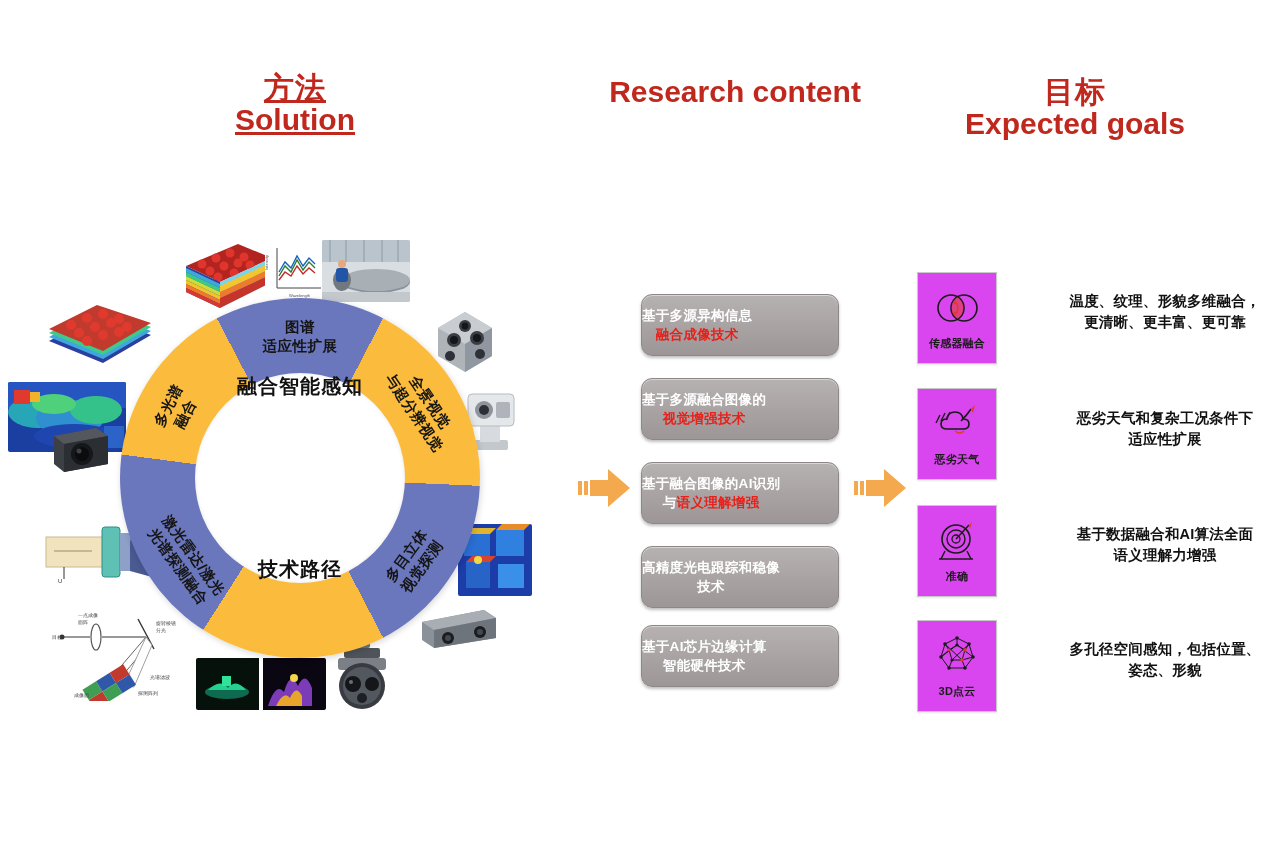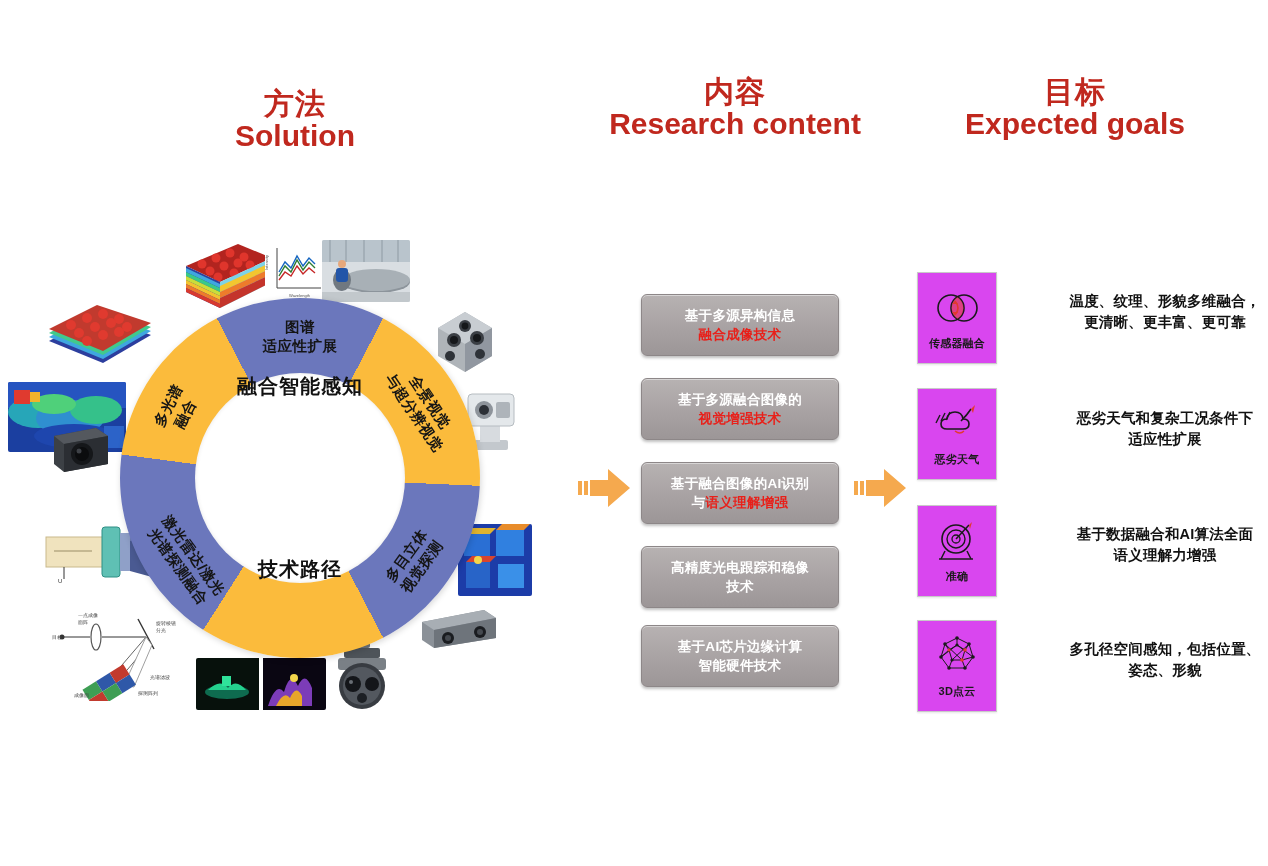--- a/index.html
+++ b/index.html
@@ -9,21 +9,21 @@
     background:#ffffff;
     font-family:"Liberation Sans","DejaVu Sans",sans-serif;
     overflow:hidden;position:relative;
   }
   .stage{position:absolute;left:0;top:0;width:1268px;height:866px;}
 
   
   .col-head{position:absolute;text-align:center;color:#C0281E;line-height:1.08;}
   .col-head .cn{font-size:30px;font-weight:bold;letter-spacing:1px;}
   .col-head .en{font-size:30px;font-weight:bold;letter-spacing:0px;}
-  #head-solution{left:175px;top:88px;width:240px;}
+  #head-solution{left:175px;top:72px;width:240px;text-decoration:underline;}
   #head-content{left:600px;top:76px;width:270px;}
   #head-goals{left:940px;top:76px;width:270px;}
 
   
   #donut-wrap{position:absolute;left:120px;top:298px;width:360px;height:360px;}
   #donut-ring{position:absolute;left:0;top:0;width:360px;height:360px;border-radius:50%;
      background:conic-gradient(
         #6B77BC 0deg 55deg,
         #FBBB3C 55deg 120deg,
         #6B77BC 120deg 180deg,
@@ -47,25 +47,25 @@
      transform-origin:center center;
   }
 
   
   .thumb{position:absolute;border-radius:2px;overflow:hidden;}
 
   
   .arrow{position:absolute;width:54px;height:52px;}
 
   
-  .pill{position:absolute;width:196px;height:60px;border-radius:6px;
+  .pill{position:absolute;width:196px;height:60px;border-radius:11px;
      background:linear-gradient(180deg,#B7B2B2 0%,#A8A2A3 55%,#9C9697 100%);
      border:1px solid #8D8788;
      box-shadow:0 2px 3px rgba(0,0,0,.25), inset 0 1px 0 rgba(255,255,255,.45);
-     display:flex;align-items:center;justify-content:center;text-align:center;
+     display:flex;align-items:center;text-align:center;
      font-size:13.5px;font-weight:bold;color:#ffffff;line-height:1.42;letter-spacing:.3px;}
   .pill .hl{color:#E8201A;}
 
   
   .goal-card{position:absolute;width:78px;height:90px;background:#d946ef;
      border:1px solid #C9C9C9;box-shadow:0 1px 2px rgba(0,0,0,.10);
      display:flex;flex-direction:column;align-items:center;justify-content:center;}
   .goal-card .gicon{width:52px;height:46px;display:block;}
   .goal-card .gcap{font-size:11px;font-weight:bold;color:#1a1a1a;margin-top:5px;letter-spacing:.2px;}
   .goal-text{position:absolute;width:270px;font-size:14.5px;font-weight:bold;color:#111;
@@ -74,21 +74,20 @@
 </head>
 <body>
 
 <div class="stage">
 
   <div class="col-head" id="head-solution">
     <div class="cn">方法</div>
     <div class="en">Solution</div>
   </div>
   <div class="col-head" id="head-content">
-    <div class="cn">内容</div>
     <div class="en">Research content</div>
   </div>
   <div class="col-head" id="head-goals">
     <div class="cn">目标</div>
     <div class="en">Expected goals</div>
   </div>
 
   <svg class="thumb" style="left:180px;top:238px;" width="96" height="76" viewBox="0 0 96 76">
     <polygon points="6,28 58,6 92,20 40,44" fill="#B2241F"></polygon>
     <g>

